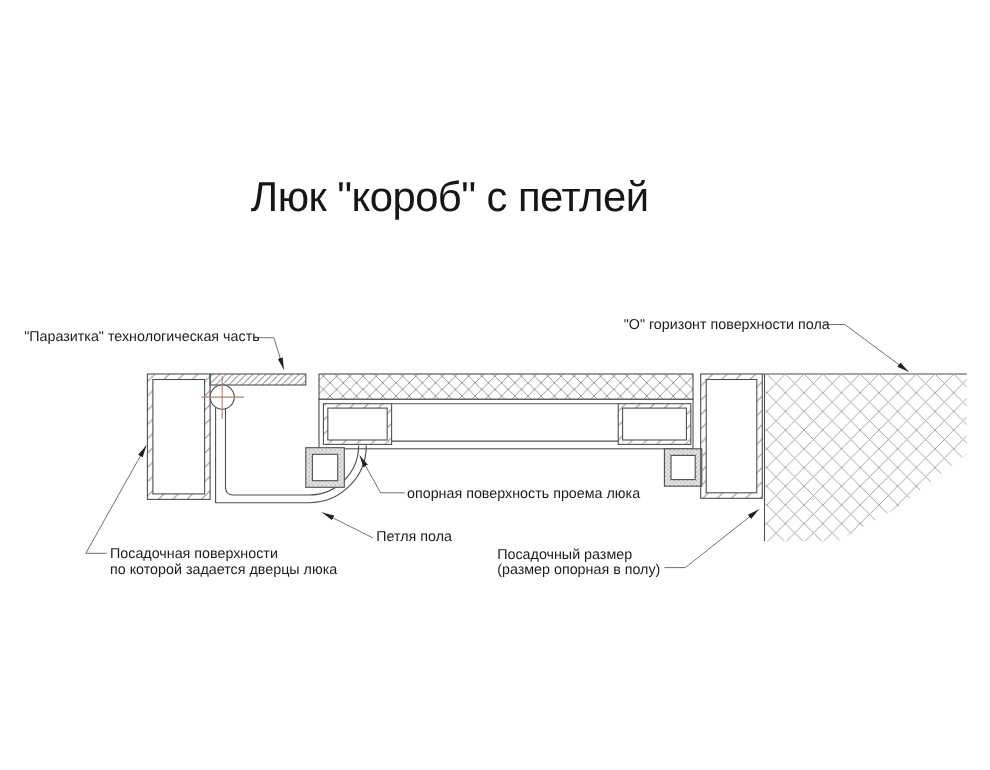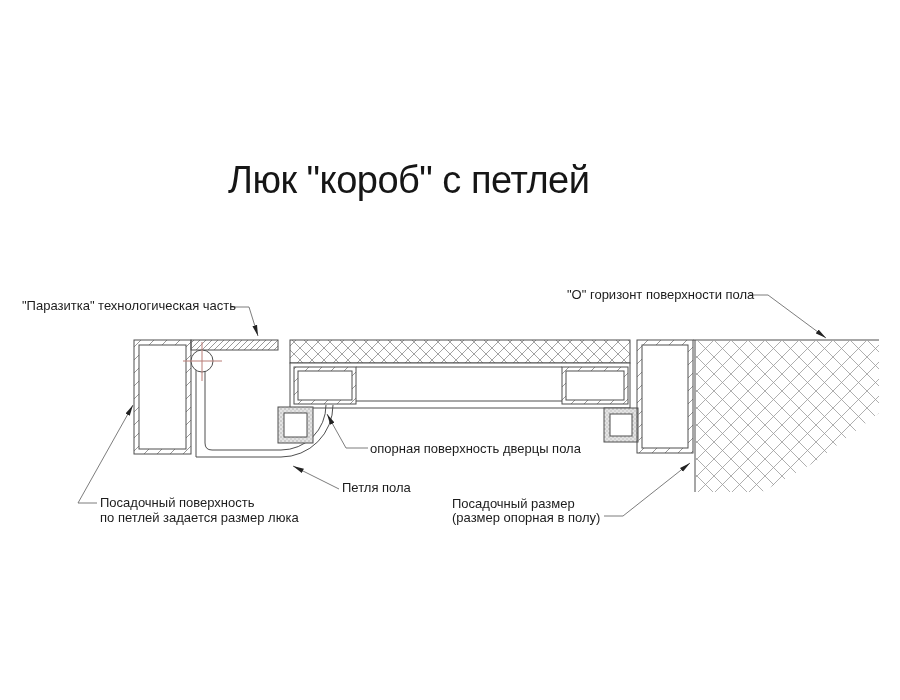--- a/index.html
+++ b/index.html
@@ -130,27 +130,27 @@
       <path d="M604,516 L623,516 L690,463" marker-end="url(#arrowHead)"></path>
     </g>
   </svg>
 
   <div class="title">Люк "короб" с петлей</div>
 
   <div class="callout co-parasite">"Паразитка" технологическая часть</div>
 
   <div class="callout co-horizon">"О" горизонт поверхности пола</div>
 
-  <div class="callout co-bearing">опорная поверхность дверцы пола</div>
+  <div class="callout co-bearing">опорная поверхность проема люка</div>
 
   <div class="callout co-hinge">Петля пола</div>
 
   <div class="callout co-seating-surface">
-    <div>Посадочный поверхность</div>
-    <div>по петлей задается размер люка</div>
+    <div>Посадочная поверхности</div>
+    <div>по которой задается дверцы люка</div>
   </div>
 
   <div class="callout co-seating-size">
     <div>Посадочный размер</div>
     <div>(размер опорная в полу)</div>
   </div>
 
 </div>
 
 </body></html>

